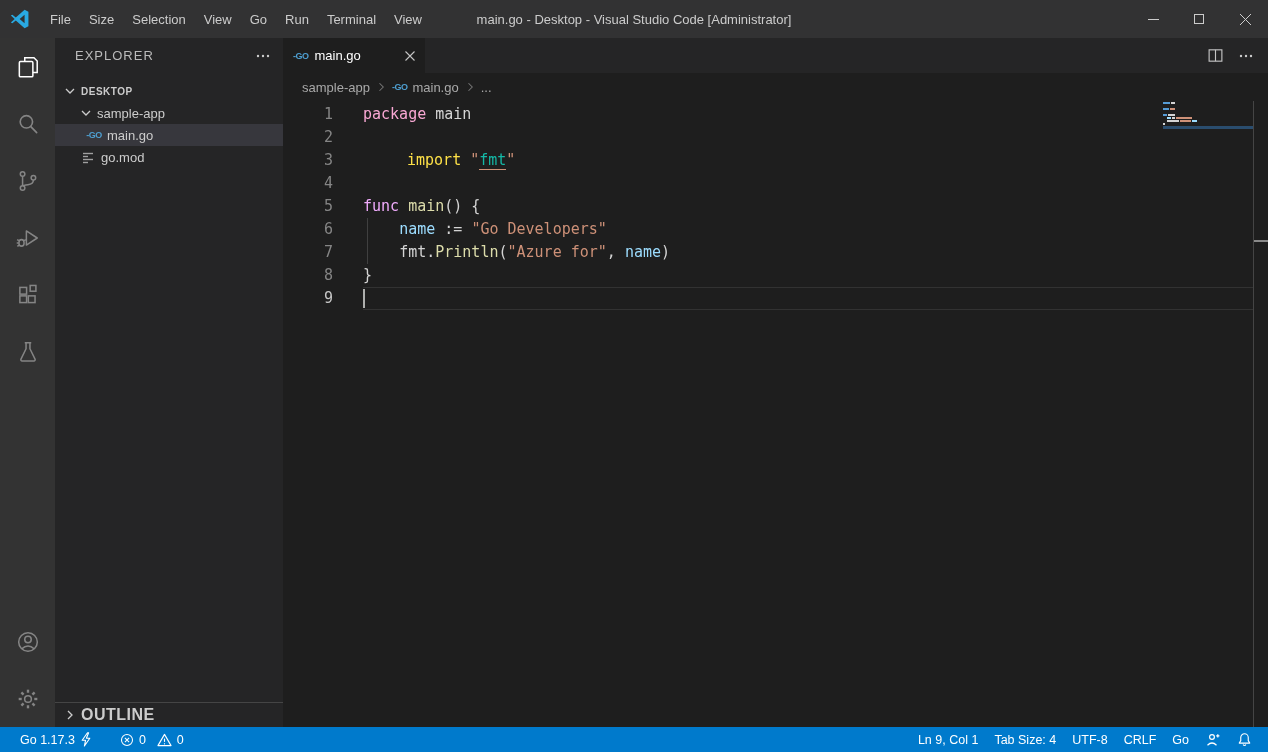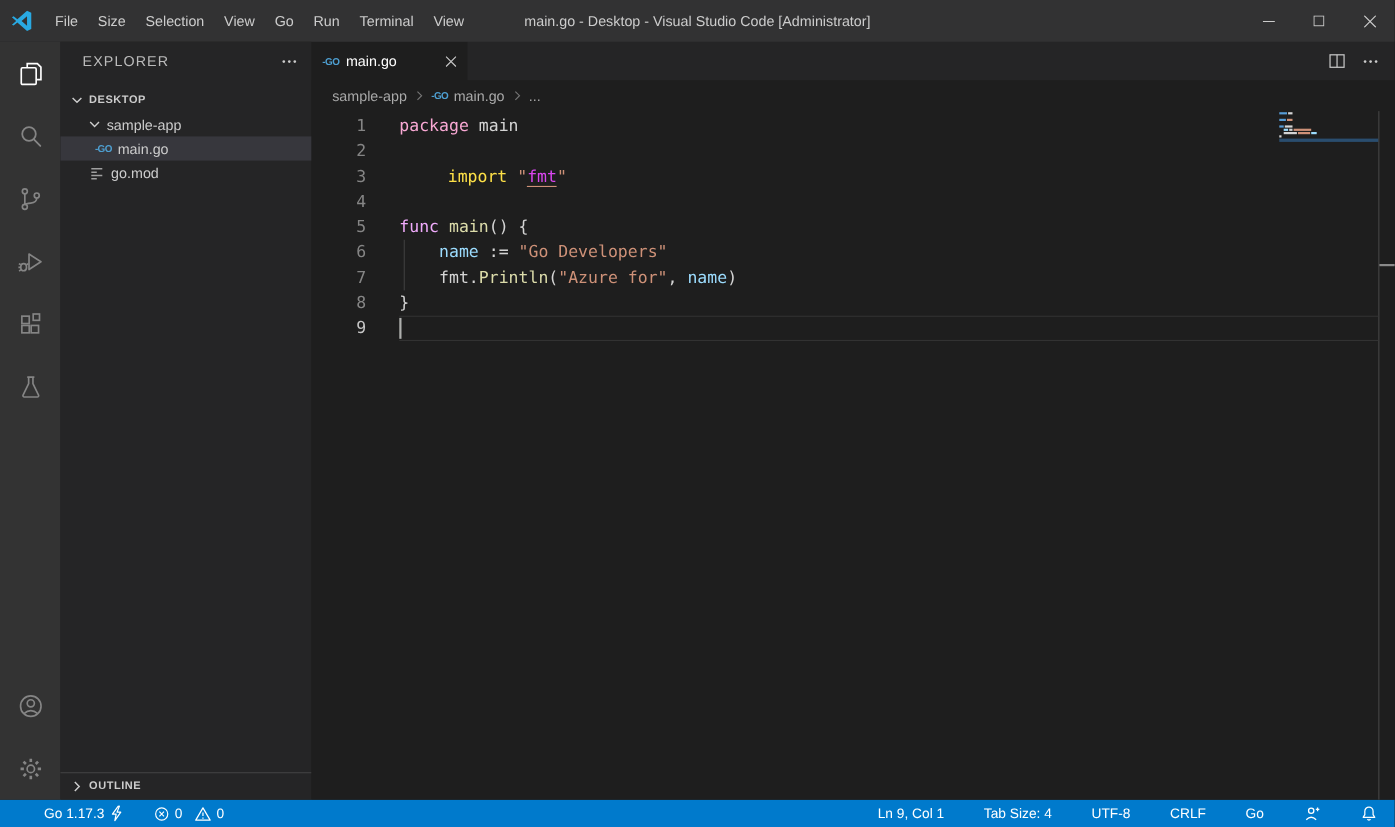--- a/index.html
+++ b/index.html
@@ -38,21 +38,21 @@
                       letter-spacing:0.5px; color:#cccccc; }
   .tree-row.folder { padding-left:23px; }
   .tree-row.file-go { padding-left:31px; }
   .tree-row.file-mod { padding-left:25px; }
   .tree-row.selected { background:#37373d; }
   .chev { display:flex; margin-right:3px; }
   .file-ic { width:16px; display:flex; justify-content:center; margin-right:5px; flex:none; }
   .outline-row { position:absolute; bottom:1px; left:0; right:0; height:24px;
                  display:flex; align-items:center; padding-left:7px;
                  border-top:1px solid rgba(128,128,128,0.35);
-                 font-size:10px; font-weight:bold; letter-spacing:0.5px; }
+                 font-size:16px; font-weight:bold; letter-spacing:0.5px; }
 
   
   .editor { flex:1; display:flex; flex-direction:column; background:#1e1e1e; min-width:0; }
   .tabbar { height:35px; background:#252526; display:flex; align-items:stretch; }
   .tab { width:142px; background:#1e1e1e; display:flex; align-items:center;
          padding:0 10px; color:#ffffff; font-size:13px; gap:6px; flex:none; }
   .tab-close { margin-left:auto; display:flex; }
   .editor-actions { margin-left:auto; display:flex; align-items:center; gap:14px;
                     padding-right:14px; }
   .breadcrumb { height:28px; display:flex; align-items:center; padding-left:19px;
@@ -75,21 +75,21 @@
   .minimap { position:absolute; top:1px; right:15px; width:90px; height:40px; z-index:4; }
   .mm-seg { position:absolute; height:2px; }
   .mm-current { position:absolute; left:0; width:90px; height:3px; }
   .overview-ruler { position:absolute; top:0; right:0; bottom:0; width:15px;
                     border-left:1px solid #454545; z-index:0; }
   .ov-cursor { position:absolute; top:139px; left:0; right:0; height:2px; background:#8a8a8a; }
 
   
   .statusbar { height:25px; background:#007acc; color:#ffffff; display:flex;
                align-items:center; font-size:12.5px; padding:0 8px 0 12px; }
-  .sb-item { display:flex; align-items:center; gap:5px; padding:0 8px; height:100%;margin-left:20px; }
+  .sb-item { display:flex; align-items:center; gap:5px; padding:0 8px; height:100%; }
   .sb-left { display:flex; align-items:center; height:100%; }
   .sb-right { margin-left:auto; display:flex; align-items:flex-start; height:100%; }
   svg { display:block; }
 </style>
 </head>
 <body>
 
 <div class="titlebar">
   <svg class="vscode-logo" viewBox="0 0 24 24">
     <path fill="#29a9e2" fill-rule="evenodd" d="M17 2 L21.2 4 V20 L17 22 L7.4 13.6 L3.7 16.6 L2 15.7 L6.2 12 L2 8.3 L3.7 7.4 L7.4 10.4 L17 2 Z M17 7.3 L11.6 12 L17 16.7 Z"></path>
@@ -291,21 +291,21 @@
       <span>...</span>
     </div>
 
     <div class="code-area">
       <div class="deco current-line-box" style="top: 186px;"></div>
       <div class="deco indent-guide" style="top: 117px; height: 46px;"></div>
       <div class="deco cursor-bar" style="top: 188px;"></div>
       <div class="code-lines">
           <div class="code-line"><div class="gutter">1</div><div class="ltext"><span style="color: #f9a8d4;">package</span><span style="color: rgb(212, 212, 212);"> </span><span style="color: rgb(212, 212, 212);">main</span></div></div>
           <div class="code-line"><div class="gutter">2</div><div class="ltext"></div></div>
-          <div class="code-line"><div class="gutter">3</div><div class="ltext"><span style="color: #fde047; margin-left: 44px;">import</span><span style="color: rgb(212, 212, 212);"> </span><span style="color: rgb(206, 145, 120);">"</span><span style="color: #d946ef; border-bottom: 1px solid rgb(206, 145, 120); margin-top: 42px;">fmt</span><span style="color: rgb(206, 145, 120);">"</span></div></div>
+          <div class="code-line"><div class="gutter">3</div><div class="ltext"><span style="color: #fde047; margin-left: 44px;">import</span><span style="color: rgb(212, 212, 212);"> </span><span style="color: rgb(206, 145, 120);">"</span><span style="color: #14b8a6; border-bottom: 1px solid rgb(206, 145, 120); margin-top: 42px;">fmt</span><span style="color: rgb(206, 145, 120);">"</span></div></div>
           <div class="code-line"><div class="gutter">4</div><div class="ltext"></div></div>
           <div class="code-line"><div class="gutter">5</div><div class="ltext"><span style="color: #f0abfc;">func</span><span style="color: rgb(212, 212, 212);"> </span><span style="color: rgb(220, 220, 170);">main</span><span style="color: rgb(212, 212, 212);">() {</span></div></div>
           <div class="code-line"><div class="gutter">6</div><div class="ltext"><span style="color: rgb(212, 212, 212);">    </span><span style="color: rgb(156, 220, 254);">name</span><span style="color: rgb(212, 212, 212);"> := </span><span style="color: rgb(206, 145, 120);">"Go Developers"</span></div></div>
           <div class="code-line"><div class="gutter">7</div><div class="ltext"><span style="color: rgb(212, 212, 212);">    </span><span style="color: rgb(212, 212, 212);">fmt.</span><span style="color: rgb(220, 220, 170);">Println</span><span style="color: rgb(212, 212, 212);">(</span><span style="color: rgb(206, 145, 120);">"Azure for"</span><span style="color: rgb(212, 212, 212);">, </span><span style="color: rgb(156, 220, 254);">name</span><span style="color: rgb(212, 212, 212);">)</span></div></div>
           <div class="code-line"><div class="gutter">8</div><div class="ltext"><span style="color: rgb(212, 212, 212);">}</span></div></div>
           <div class="code-line"><div class="gutter active">9</div><div class="ltext"></div></div>
         </div>
       <div class="minimap">
           <div class="mm-seg" style="top: 0px; left: 0px; width: 7px; background: rgb(86, 156, 214);"></div>
           <div class="mm-seg" style="top: 0px; left: 8px; width: 4px; background: rgb(212, 212, 212);"></div>

